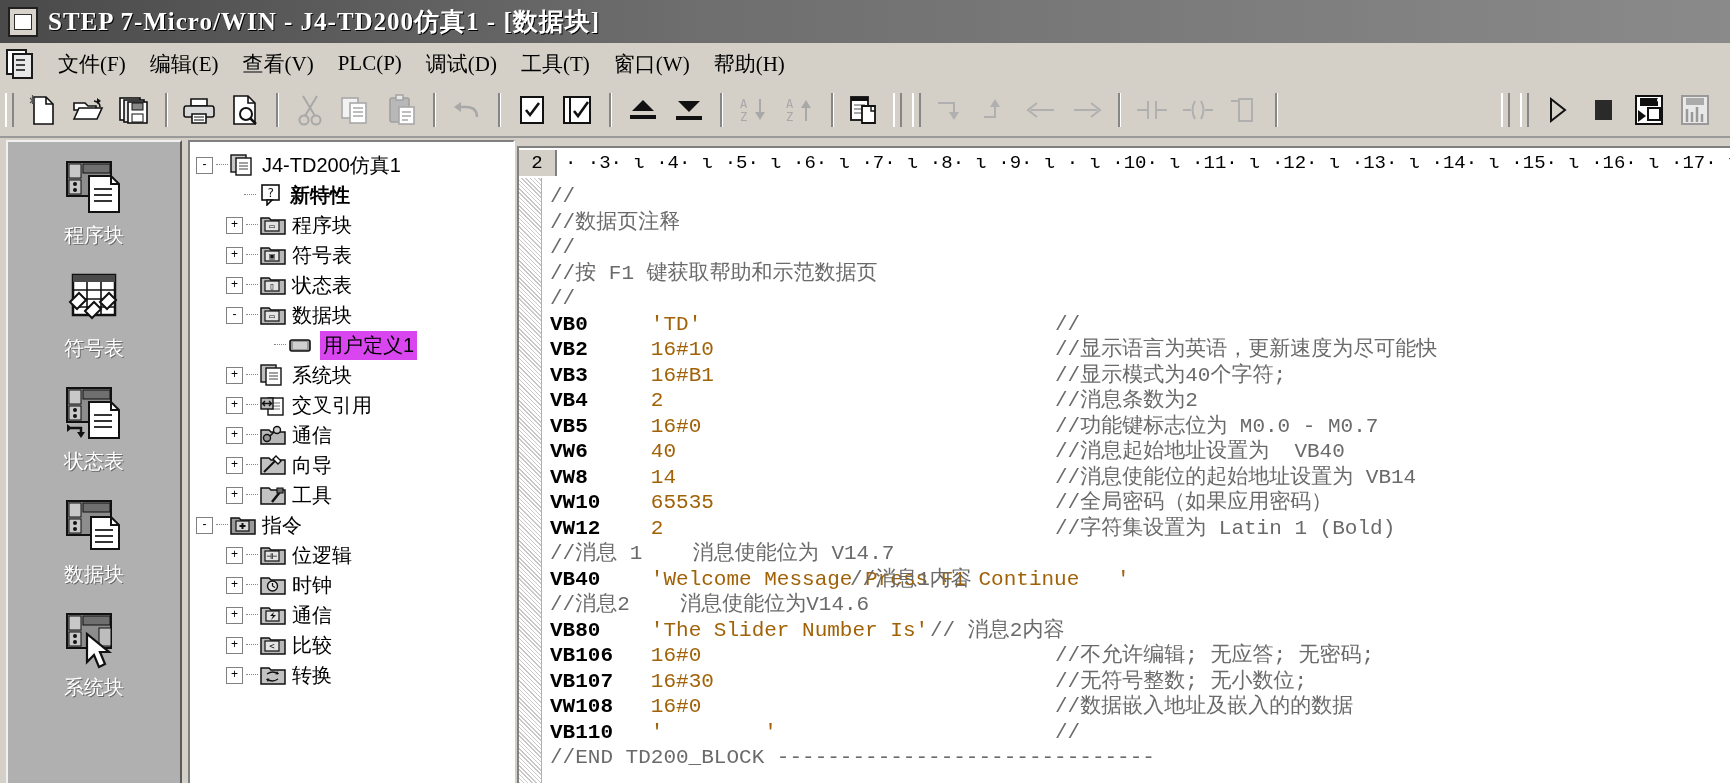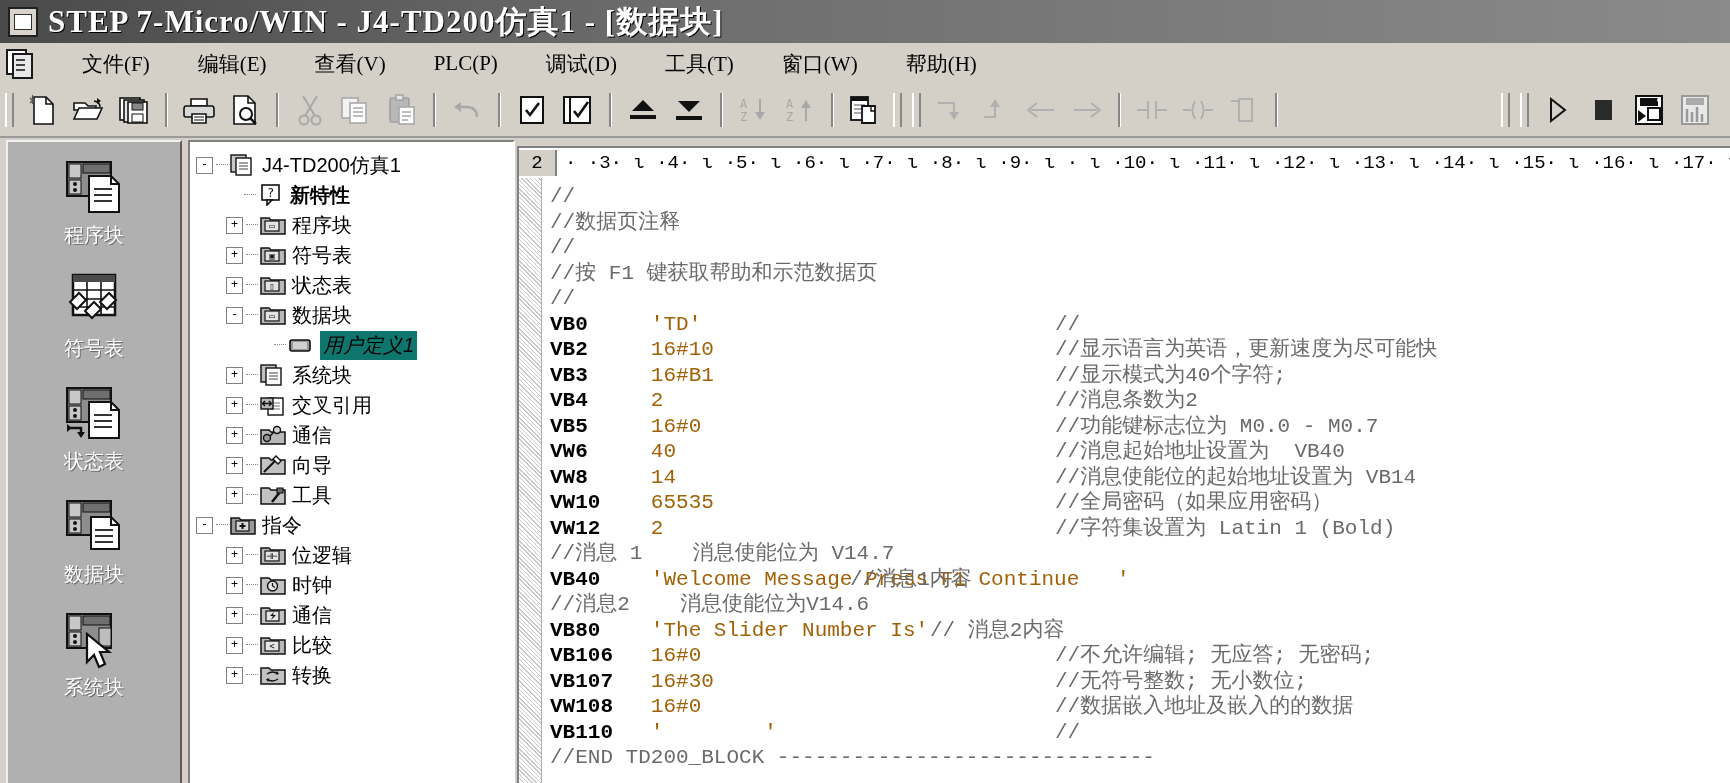--- a/index.html
+++ b/index.html
@@ -22,29 +22,29 @@
     background:#d8d4cc;border:2px solid #202020;
     display:flex;align-items:center;justify-content:center;flex:0 0 auto;
     position:relative;
   }
   .titlebar-icon .inner{
     width:16px;height:14px;background:#fff;border:1px solid #303030;
     display:block;
   }
   .titlebar-text{
     color:#ffffff;font-family:"Liberation Serif","DejaVu Serif",serif;
-    font-weight:bold;font-size:31px;letter-spacing:1px;white-space:nowrap;
+    font-weight:bold;font-size:25px;letter-spacing:1px;white-space:nowrap;
     text-shadow:1px 1px 0 #000;
   }
 
   
   .menubar{
     position:absolute;left:0;top:43px;width:1592px;height:41px;
     background:#d4d0c8;border-bottom:1px solid #a0a0a0;
-    display:flex;align-items:center;gap:24px;
+    display:flex;align-items:center;
   }
   .menu-doc-icon{
     width:30px;height:30px;margin-left:6px;margin-right:10px;position:relative;flex:0 0 auto;
   }
   .menu-doc-icon .pg{position:absolute;background:#fff;border:2px solid #1a1a1a;}
   .menu-doc-icon .pg1{left:0;top:0;width:17px;height:22px;}
   .menu-doc-icon .pg2{left:6px;top:4px;width:17px;height:22px;background:#e8e8e8;}
   .menu-doc-icon .ln{position:absolute;left:10px;width:9px;height:2px;background:#444;}
   .menuitem{
     font-size:21px;color:#000;padding:2px 12px;white-space:nowrap;
@@ -105,21 +105,21 @@
     width:15px;height:15px;border:1px solid #808080;background:#fff;
     font-size:12px;line-height:13px;text-align:center;color:#000;
     flex:0 0 auto;font-family:"Liberation Sans",sans-serif;cursor:default;
     margin-right:3px;
   }
   .expander.blank{border:none;background:transparent;}
   .dots{width:12px;height:1px;border-top:1px dotted #888;flex:0 0 auto;margin-right:2px;}
   .nodeicon{width:26px;height:22px;margin-right:6px;flex:0 0 auto;position:relative;}
   .nodelabel{font-size:20px;color:#000;}
   .nodelabel.bold{font-weight:bold;}
-  .nodelabel.sel{background:#0f766e;padding:1px 3px;font-style:italic;}
+  .nodelabel.sel{background:#d946ef;padding:1px 3px;}
 
   
   .editor{
     position:absolute;left:517px;top:140px;right:0;bottom:0;background:#d4d0c8;
   }
   .ruler{
     position:absolute;left:0;top:6px;height:30px;right:0;
     background:#ffffff;border:2px solid #808080;border-right:none;
     display:flex;align-items:center;overflow:hidden;
     font-family:"Liberation Mono","DejaVu Sans Mono",monospace;

